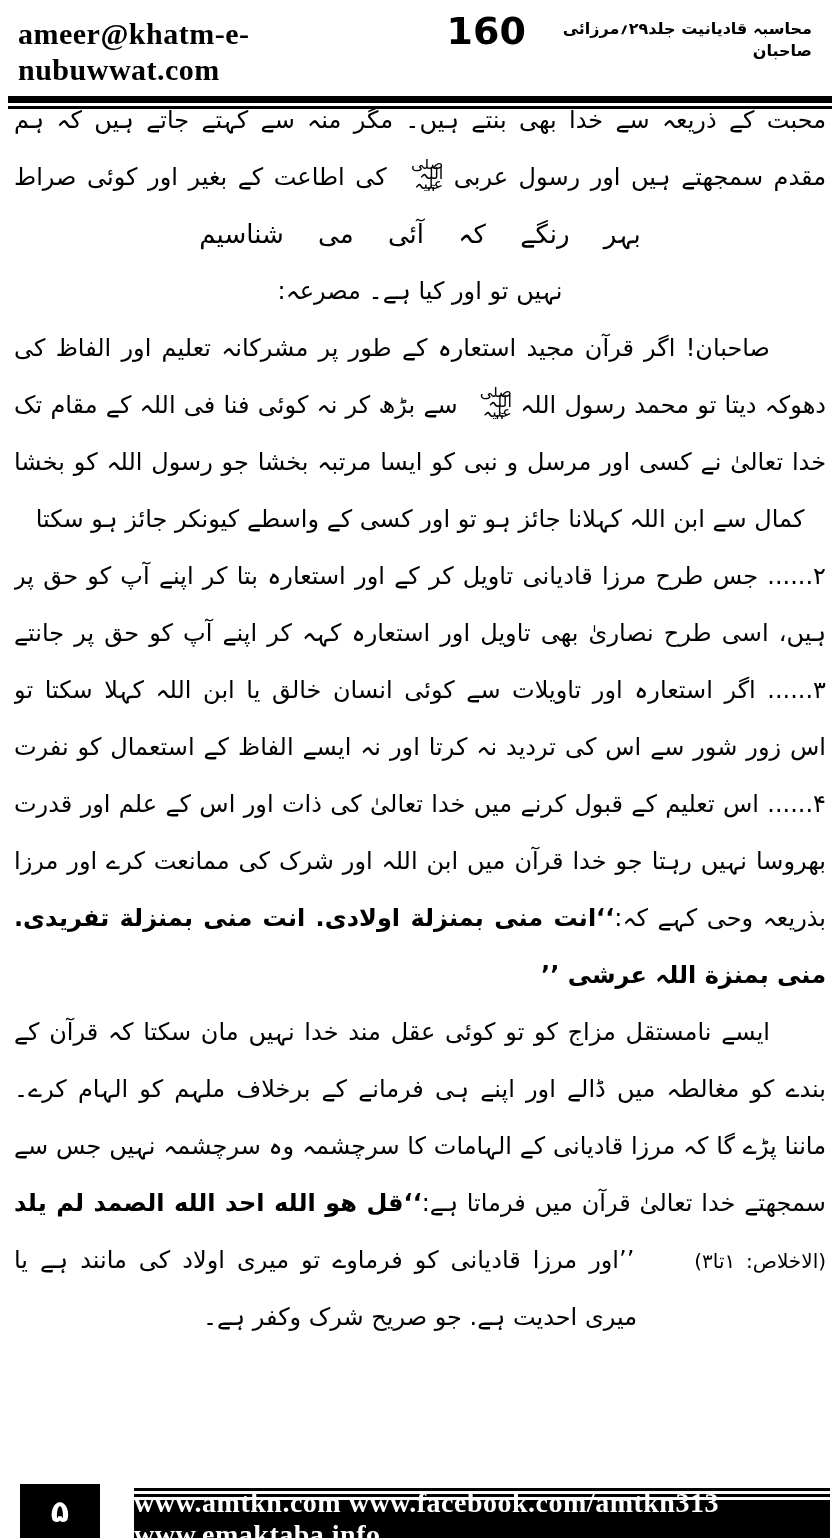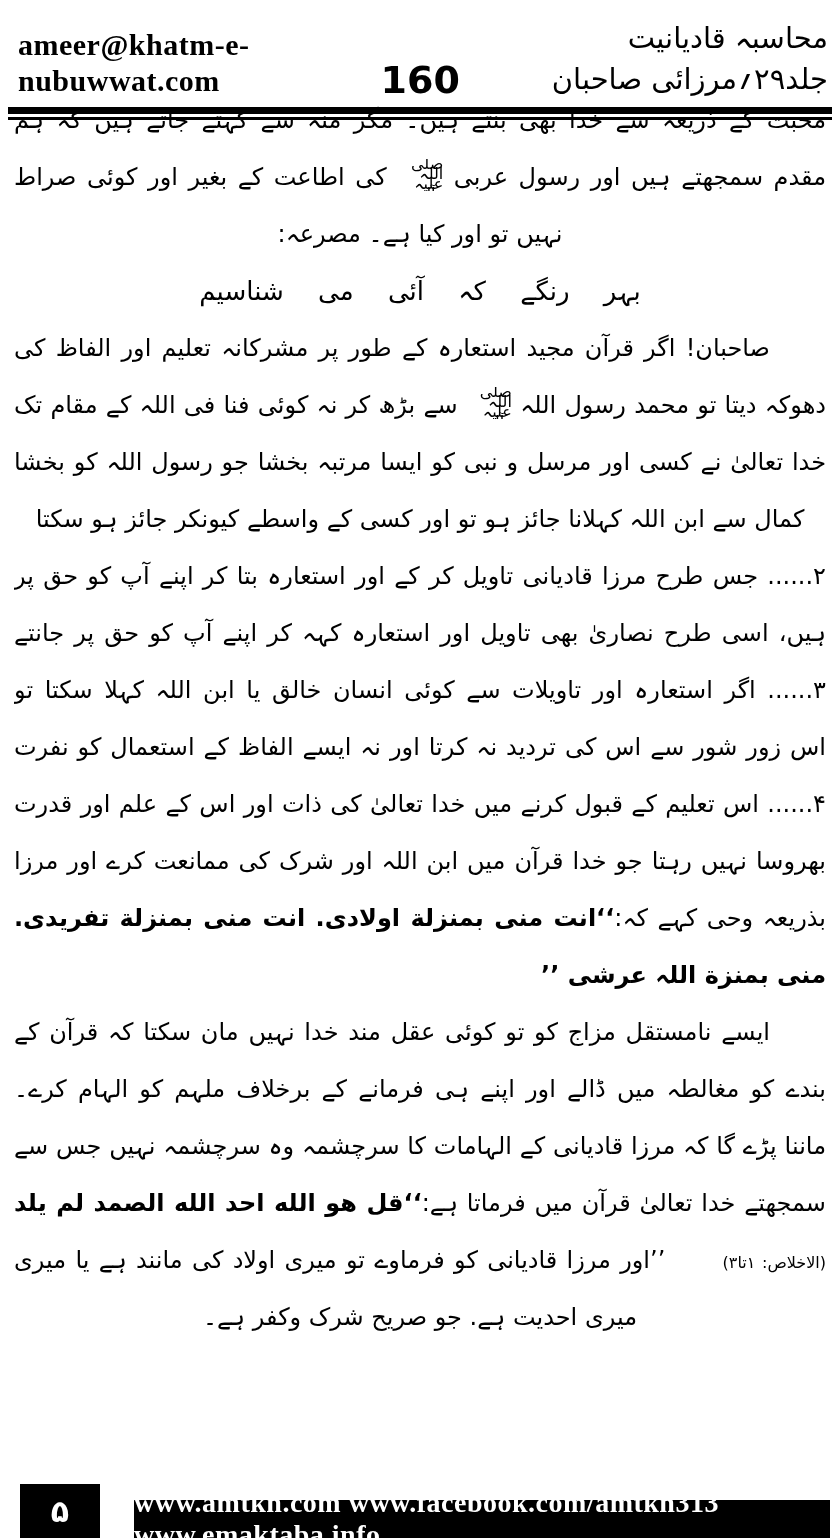--- a/index.html
+++ b/index.html
@@ -1,67 +1,67 @@
 <!DOCTYPE html>
 <html lang="ur"><head>
 <meta charset="utf-8">
 <style>
   html,body{margin:0;padding:0;}
   body{width:840px;height:1540px;background:#e8e8e8;}
   .page{position:relative;width:840px;height:1540px;background:#fff;color:#000;overflow:hidden;
         font-family:"DejaVu Sans",sans-serif;}
 
   
-  .header{display:flex;align-items:flex-end;padding:16px 12px 0 18px;}
+  .header{display:flex;align-items:flex-start;padding:16px 28px 0 18px;}
   .email{font-family:"Liberation Serif",serif;font-weight:700;font-size:30px;letter-spacing:.5px;line-height:1.2;}
   .pagenum-top{font-family:"DejaVu Sans",sans-serif;font-weight:700;font-size:38px;line-height:1.0;margin-left:34px;margin-top:-4px;}
-  .title-ur{margin-left:auto;direction:rtl;font-weight:400;font-size:29px;line-height:1.4;padding-top:2px;}
+  .title-ur{margin-left:auto;direction:rtl;font-weight:700;font-size:16px;line-height:1.4;padding-top:2px;}
   .rule-thick{margin:8px 8px 0 8px;border-top:7px solid #000;}
   .rule-thin{margin:3px 8px 0 8px;border-top:3px solid #000;}
 
   
   .bodytext{position:absolute;top:92px;left:14px;right:14px;direction:rtl;}
   .ln{height:57px;line-height:57px;font-size:24px;overflow:hidden;
       text-align:justify;text-align-last:justify;white-space:nowrap0;}
   .ln.c{text-align:center;text-align-last:center;}
   .ln.s{text-align:center;text-align-last:start;}
   .ln.ind{padding-right:56px;}
   .poetry{font-size:26px;word-spacing:26px;}
   .q{font-weight:700;}
-  .ref{font-size:16px;margin-left:48px;}
+  .ref{font-size:20px;margin-left:48px;}
   .hon{display:inline-block;width:46px;font-size:16px;line-height:10px;text-align:right;
        white-space:normal;vertical-align:-6px;overflow:hidden;max-height:32px;}
 
   
   .footer{position:absolute;left:0;right:0;bottom:0;display:flex;align-items:flex-end;padding:0 10px 2px 20px;}
   .fpage{width:80px;height:54px;background:#000;color:#fff;display:flex;align-items:center;justify-content:center;
          font-size:30px;font-weight:700;flex:none;}
-  .fbar-wrap{flex:1;margin-left:7px;display:flex;flex-direction:row;justify-content:flex-end;padding-left:27px;}
+  .fbar-wrap{flex:1;margin-left:7px;display:flex;flex-direction:column;justify-content:flex-end;padding-left:27px;}
   .fline{border-top:3px solid #000;margin-bottom:3px;}
   .fbar{background:#000;color:#fff;height:38px;display:flex;align-items:center;justify-content:center;
         font-family:"Liberation Serif",serif;font-weight:700;font-size:28px;letter-spacing:.5px;}
 </style>
 </head>
 <body>
 
 <div class="page">
 
   <div class="header">
     <span class="email">ameer@khatm-e-nubuwwat.com</span>
     <span class="pagenum-top">160</span>
     <span class="title-ur">محاسبہ قادیانیت جلد۲۹؍مرزائی صاحبان</span>
   </div>
   <div class="rule-thick"></div>
   <div class="rule-thin"></div>
 
   <div class="bodytext">
     <div class="ln"><span>محبت کے ذریعہ سے خدا بھی بنتے ہیں۔ مگر منہ سے کہتے جاتے ہیں کہ ہم مسلمان ہیں قرآن کو</span></div>
     <div class="ln"><span>مقدم سمجھتے ہیں اور رسول عربی</span> <span class="hon">صلی اللہ علیہ وآلہ وسلم</span> <span>کی اطاعت کے بغیر اور کوئی صراط مستقیم نہیں ۔ یہ دھوکہ</span></div>
+    <div class="ln c poetry"><span>بہر رنگے کہ آئی می شناسیم</span></div>
     <div class="ln c"><span>نہیں تو اور کیا ہے۔ مصرعہ:</span></div>
-    <div class="ln c poetry"><span>بہر رنگے کہ آئی می شناسیم</span></div>
     <div class="ln ind"><span>صاحبان! اگر قرآن مجید استعارہ کے طور پر مشرکانہ تعلیم اور الفاظ کی استعمال کی</span></div>
     <div class="ln"><span>دھوکہ دیتا تو محمد رسول اللہ</span> <span class="hon">صلی اللہ علیہ وآلہ وسلم</span> <span>سے بڑھ کر نہ کوئی فنا فی اللہ کے مقام تک پہنچا اور نہ</span></div>
     <div class="ln"><span>خدا تعالیٰ نے کسی اور مرسل و نبی کو ایسا مرتبہ بخشا جو رسول اللہ کو بخشا جب ان کو خدا کی محبت کی</span></div>
     <div class="ln c"><span>کمال سے ابن اللہ کہلانا جائز ہو تو اور کسی کے واسطے کیونکر جائز ہو سکتا ہے؟</span></div>
     <div class="ln"><span>۲...... جس طرح مرزا قادیانی تاویل کر کے اور استعارہ بتا کر اپنے آپ کو حق پر سمجھتے</span></div>
     <div class="ln"><span>ہیں، اسی طرح نصاریٰ بھی تاویل اور استعارہ کہہ کر اپنے آپ کو حق پر جانتے ہیں تو بتاؤ</span></div>
     <div class="ln"><span>۳...... اگر استعارہ اور تاویلات سے کوئی انسان خالق یا ابن اللہ کہلا سکتا تو قرآن مجید</span></div>
     <div class="ln"><span>اس زور شور سے اس کی تردید نہ کرتا اور نہ ایسے الفاظ کے استعمال کو نفرت وحقارت کی نظر سے</span></div>
     <div class="ln"><span>۴...... اس تعلیم کے قبول کرنے میں خدا تعالیٰ کی ذات اور اس کے علم اور قدرت پر</span></div>
     <div class="ln"><span>بھروسا نہیں رہتا جو خدا قرآن میں ابن اللہ اور شرک کی ممانعت کرے اور مرزا قادیانی کو</span></div>

